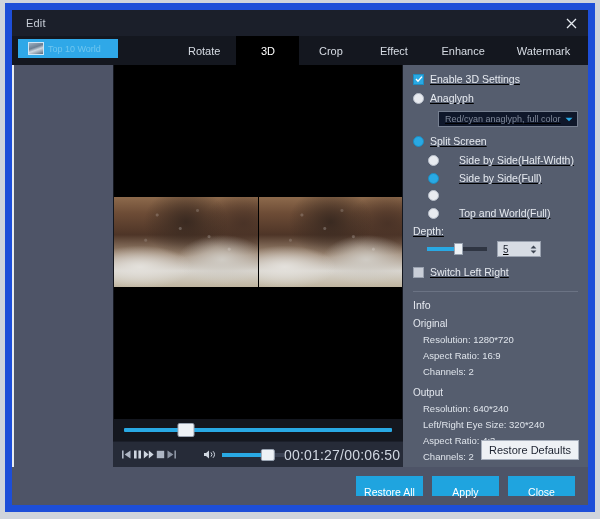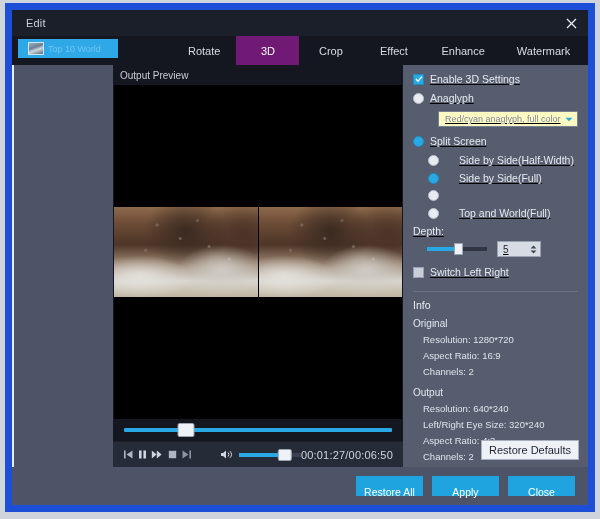--- a/index.html
+++ b/index.html
@@ -38,21 +38,21 @@
     background: #14171f; display: flex; align-items: stretch;
     position: relative;
   }
   .tab-spacer { width: 160px; flex: 0 0 160px; }
   .tab {
     min-width: 63px; padding: 0 16px;
     display: flex; align-items: center; justify-content: center;
     color: #d7dce4; font-size: 11px; cursor: pointer;
     background: #14171f;
   }
-  .tab.active { background: #701a75; color: #ffffff; }
+  .tab.active { background: #000000; color: #ffffff; }
   
   .sidebar-item {
     position: absolute; left: 6px; top: 29px;
     width: 100px; height: 19px;
     background: #2fa8e8;
     display: flex; align-items: center; gap: 4px;
     padding-left: 10px; cursor: pointer; z-index: 6;
     overflow: hidden;
   }
   .thumb {
@@ -144,21 +144,21 @@
     position: relative; width: 62px; height: 4px;
     background: #3a4152; cursor: pointer;
   }
   .vol-fill { position: absolute; left: 0; top: 0; height: 100%; width: 70%; background: #29a9e4; }
   .vol-handle {
     position: absolute; left: 70%; top: -4px; width: 14px; height: 12px;
     background: #eef2f6; border: 1px solid #9aa4b2; border-radius: 2px;
     transform: translateX(-30%); cursor: pointer;
   }
   .timecode {
-    margin-left: auto; color: #cfd6e0; font-size: 11px;
+    margin-left: auto; color: #cfd6e0; font-size: 14px;
     padding-right: 2px; letter-spacing: .2px;
   }
   
   .rp { padding: 0 10px; text-decoration: underline; }
   .row { display: flex; align-items: center; gap: 6px; margin-bottom: 7px; }
   .row.indent { padding-left: 15px; margin-bottom: 6px; gap: 20px; }
   .rp-label { color: #e6eaf0; font-size: 10.5px; white-space: nowrap; }
   .chk {
     width: 11px; height: 11px; flex: 0 0 11px;
     background: #29a9e4; border: 1px solid #1d8cc0;
@@ -167,21 +167,21 @@
   }
   .chk.off { background: #c9ced8; border-color: #9aa2b0; }
   .chk svg { display: block; }
   .radio {
     width: 11px; height: 11px; flex: 0 0 11px; border-radius: 50%;
     background: #e8ebf0; cursor: pointer; border: 1px solid #b9c0cb;
   }
   .radio.on { background: #29a9e4; border-color: #1d8cc0; }
   .select-box {
     margin-left: 25px; width: 140px; height: 16px;
-    background: #fef9c3; border: 1px solid #767f90;
+    background: #0f172a; border: 1px solid #767f90;
     display: flex; align-items: center; justify-content: space-between;
     padding: 0 4px 0 6px; cursor: pointer; margin-bottom: 8px;
   }
   .select-box .sel-text { color: #7f8899; font-size: 9px; white-space: nowrap; overflow: hidden; }
   .caret { color: #8e97a8; font-size: 8px; }
   .depth-label { color: #e6eaf0; font-size: 10.5px; margin-bottom: 4px; }
   .depth-row { display: flex; align-items: center; gap: 10px; margin-bottom: 9px; padding-left: 14px; }
   .depth-track { position: relative; width: 60px; height: 4px; background: #2f3542; cursor: pointer; }
   .depth-fill { position: absolute; left: 0; top: 0; height: 100%; width: 45%; background: #29a9e4; }
   .depth-handle {
@@ -256,21 +256,20 @@
   <div class="sidebar-item">
     <span class="thumb"></span>
     <span class="label">Top 10 World</span>
   </div>
 
   <div class="body">
 
     <div class="sidebar"></div>
 
     <div class="center">
-      <div class="preview-label">Output Preview</div>
 
       <div class="preview-stage">
         <div class="video-band">
           <div class="eye"></div>
           <div class="eye"></div>
         </div>
       </div>
 
       <div class="seekbar-wrap">
         <div class="seekbar">

